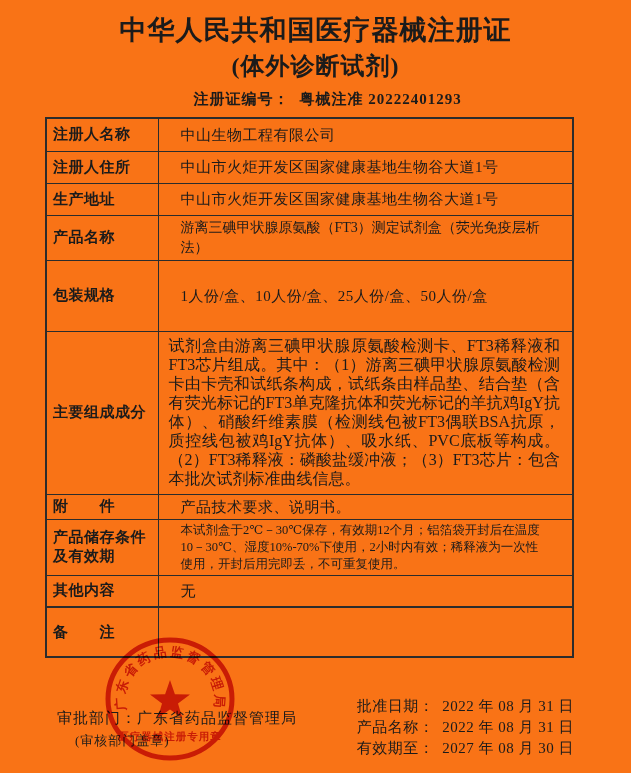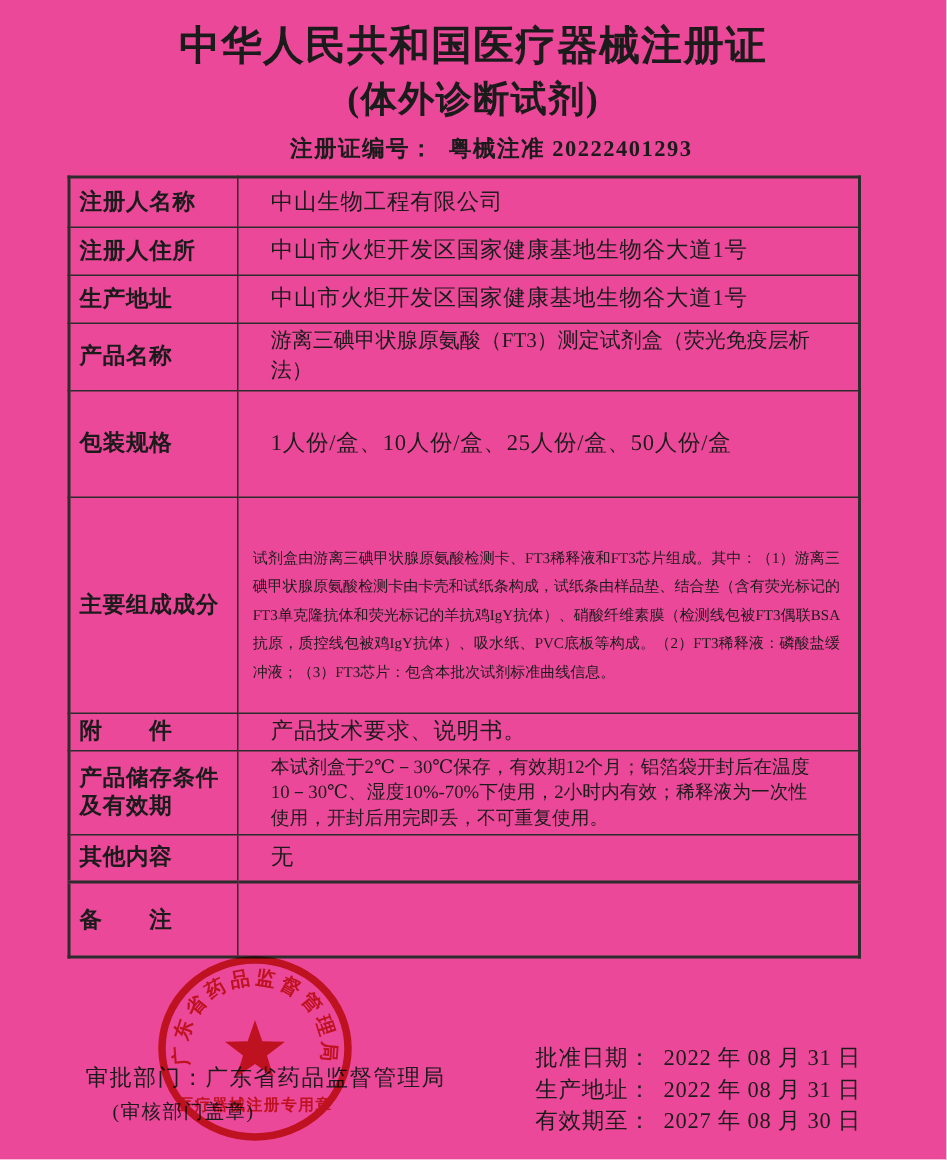--- a/index.html
+++ b/index.html
@@ -1,17 +1,17 @@
 <!DOCTYPE html>
 <html><head>
 <meta charset="utf-8">
 <style>
   html,body{margin:0;padding:0;background:#ffffff;}
   .page{
-    position:relative;width:631px;height:773px;background:#ec4899;overflow:hidden;
+    position:relative;width:631px;height:773px;background:#f97316;overflow:hidden;
     font-family:"Liberation Serif","DejaVu Serif",serif;color:#1b1b1b;
   }
   .title{
     position:absolute;top:12px;left:0;width:100%;text-align:center;
     font-size:27px;font-weight:bold;letter-spacing:1px;
   }
   .subtitle{
     position:absolute;top:50px;left:0;width:100%;text-align:center;
     font-size:24px;font-weight:bold;letter-spacing:1px;
   }
@@ -32,21 +32,21 @@
   td.lbl{
     text-align:left;font-weight:bold;font-size:15px;padding:0 6px;letter-spacing:.5px;
   }
   td.val{
     text-align:left;font-size:15px;padding:2px 22px;letter-spacing:.5px;line-height:20px;
   }
   tr.r1{height:33px;} tr.r2{height:32px;} tr.r3{height:32px;} tr.r4{height:38px;}
   tr.r5{height:71px;} tr.r6{height:144px;} tr.r7{height:65px;} tr.r8{height:24px;}
   tr.r9{height:52px;} tr.r10{height:32px;} tr.r11{height:50px;}
   tr.r4 td.val{font-size:14px;letter-spacing:0;}
-  tr.r6 td.val{font-size:10px;line-height:19px;letter-spacing:0;text-align:justify;padding:21px 12px 6px 10px;}
+  tr.r6 td.val{font-size:16px;line-height:19px;letter-spacing:0;text-align:justify;padding:4px 12px 6px 10px;}
   tr.r7 td.val{line-height:24px;}
   tr.r9 td.val{font-size:12.5px;line-height:17px;letter-spacing:0;}
   tr.r11 td{border-top-width:2.5px;}
   .footer-left{position:absolute;left:57px;top:709px;}
   .approval{font-size:15px;letter-spacing:1px;}
   .approval-note{font-size:13px;margin:4px 0 0 18px;letter-spacing:1px;}
   .dates{position:absolute;right:57px;top:696px;}
   .date-line{font-size:15px;line-height:21px;letter-spacing:.5px;}
   .date-line .date-value{margin-left:8px;text-align:center;}
   svg.seal{
@@ -121,21 +121,21 @@
       <span>审批部门：</span><span>广东省药品监督管理局</span>
     </div>
     <div class="approval-note">(审核部门盖章)</div>
   </div>
 
   <div class="dates">
     <div class="date-line">
       <span>批准日期：</span><span class="date-value">2022 年 08 月 31 日</span>
     </div>
     <div class="date-line">
-      <span>生产地址：</span><span class="date-value">2022 年 08 月 31 日</span>
+      <span>产品名称：</span><span class="date-value">2022 年 08 月 31 日</span>
     </div>
     <div class="date-line">
       <span>有效期至：</span><span class="date-value">2027 年 08 月 30 日</span>
     </div>
   </div>
 
   <svg class="seal" viewBox="0 0 140 130" xmlns="http://www.w3.org/2000/svg">
     <ellipse cx="70" cy="64" rx="62" ry="59" fill="none" stroke-width="5" stroke="#c9271e"></ellipse>
     <path id="sealArc" d="M 26.5 75.1 A 45 43 0 1 1 113.5 75.1" fill="none"></path>
     <text font-size="13" letter-spacing="3" fill="#c9271e">

